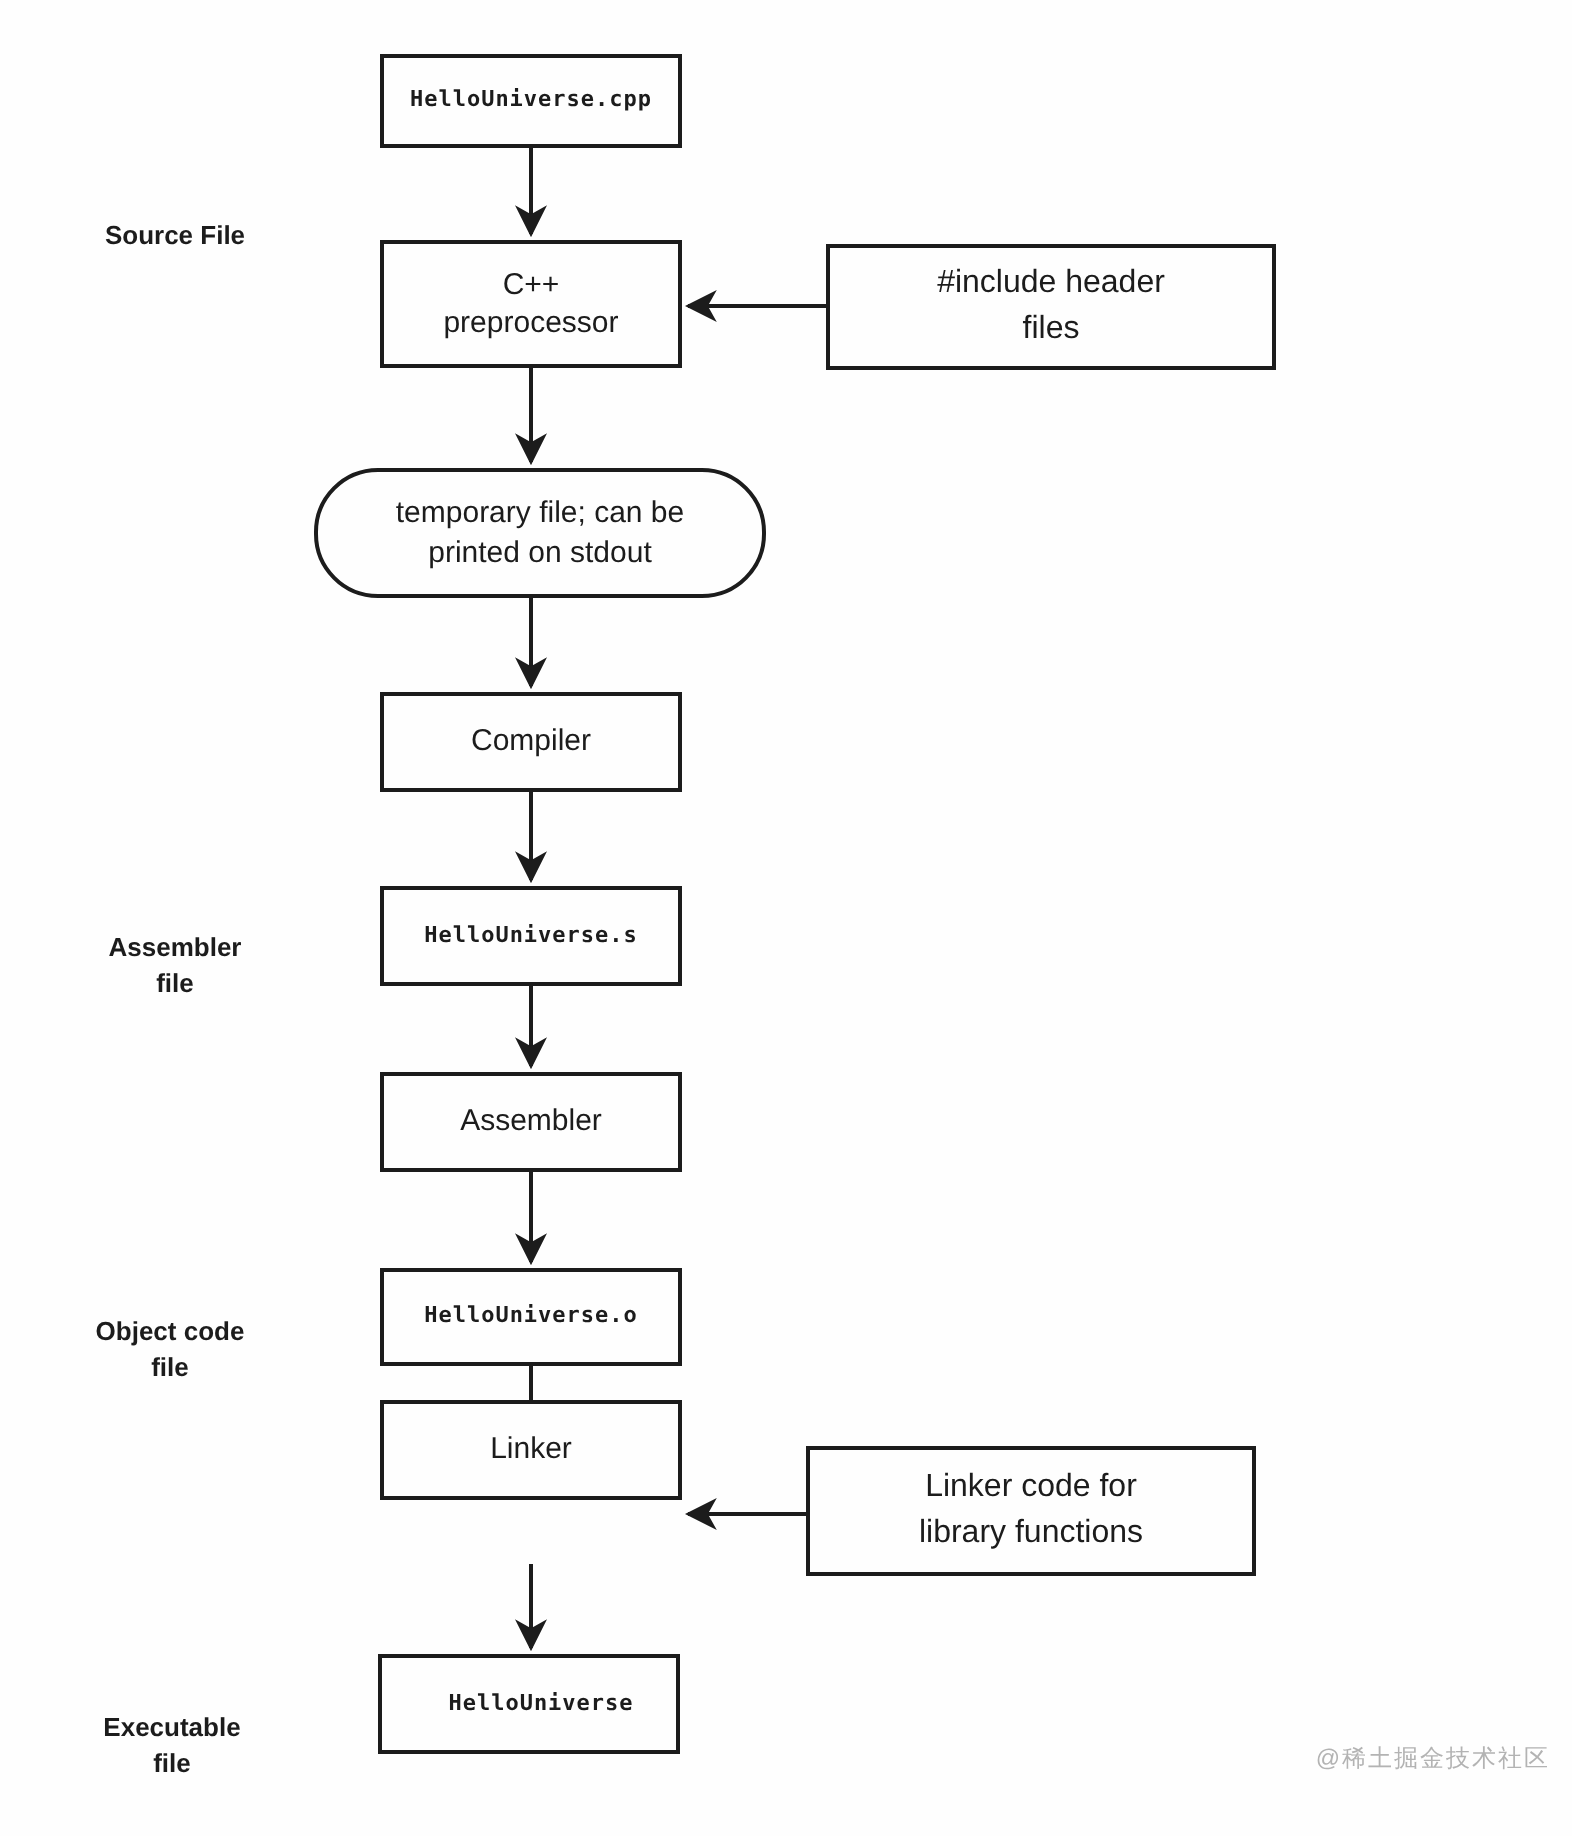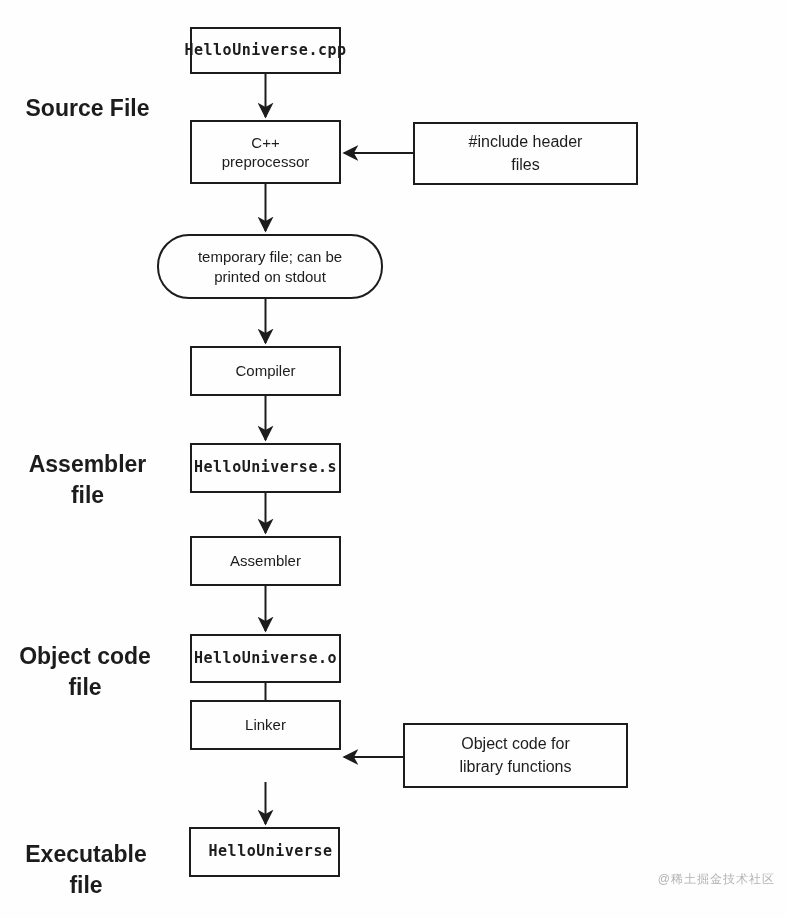--- a/index.html
+++ b/index.html
@@ -29,37 +29,38 @@
     align-items: center;
     justify-content: center;
     text-align: center;
     color: #1c1c1c;
     white-space: pre-line;
     line-height: 1.3;
   }
   .node.sans { font-size: 15px; font-weight: 400; }
   .node.mono {
     font-family: "DejaVu Sans Mono", "Liberation Mono", monospace;
-    font-size: 15px;
+    font-size: 11px;
     font-weight: 700;
     letter-spacing: 0.5px;
   }
   .node.note {
     font-size: 16px;
     font-weight: 400;
     line-height: 1.4;
   }
   .stage-label {
     position: absolute;
-    font-size: 23px;
+    font-size: 13px;
     font-weight: 700;
     color: #1c1c1c;
     text-align: center;
     white-space: pre-line;
     line-height: 1.35;
+    margin-top: 16px;
   }
   .watermark {
     position: absolute;
     left: 600px;
     top: 871px;
     width: 175px;
     font-size: 12px;
     color: #b3b3b3;
     text-align: right;
     letter-spacing: 1px;
@@ -111,21 +112,21 @@
 printed on stdout</div>
   <div class="node sans" id="n-compiler">Compiler</div>
   <div class="node mono" id="n-asmfile">HelloUniverse.s</div>
   <div class="node sans" id="n-assembler">Assembler</div>
   <div class="node mono" id="n-objfile">HelloUniverse.o</div>
   <div class="node sans" id="n-linker">Linker</div>
   <div class="node mono" id="n-exe">HelloUniverse</div>
 
   <div class="node note" id="s-include">#include header
 files</div>
-  <div class="node note" id="s-libobj">Object code for
+  <div class="node note" id="s-libobj">Linker code for
 library functions</div>
 
   <div class="stage-label" id="l-sourcefile">Source File</div>
   <div class="stage-label" id="l-asmfile">Assembler
 file</div>
   <div class="stage-label" id="l-objfile">Object code
 file</div>
   <div class="stage-label" id="l-exefile">Executable
 file</div>
 

